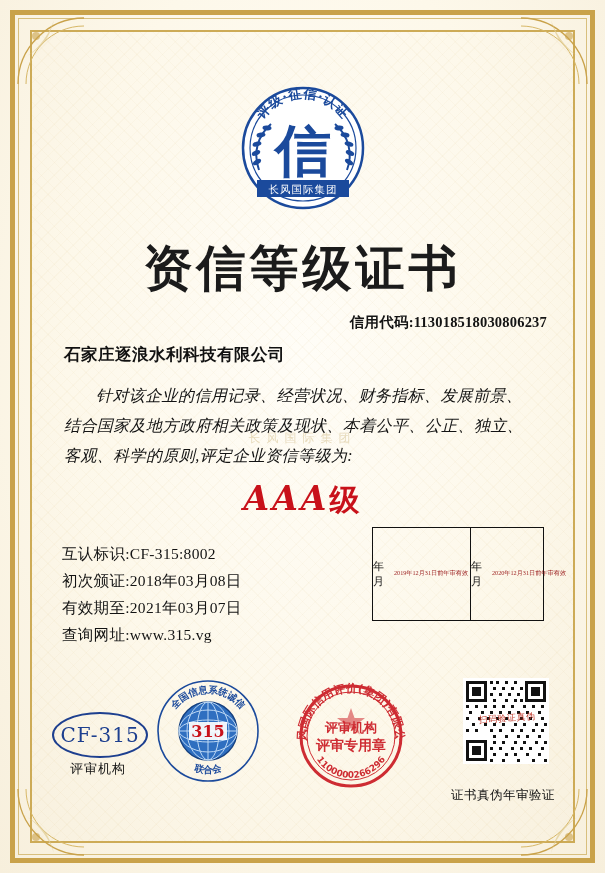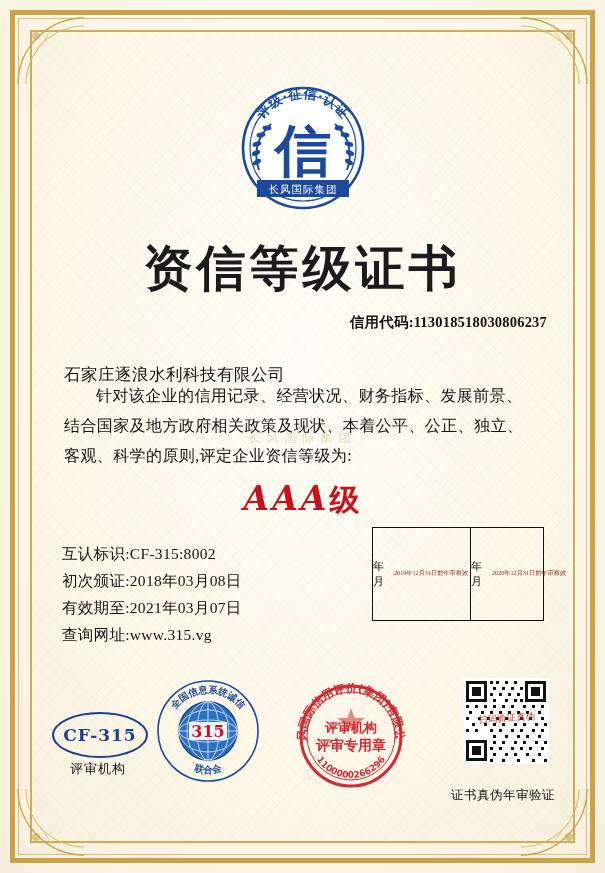--- a/index.html
+++ b/index.html
@@ -94,40 +94,40 @@
     top: 313px;
     right: 58px;
     font-size: 14.5px;
     color: #141414;
     font-weight: bold;
     letter-spacing: 0.2px;
   }
 
   .company {
     position: absolute;
-    top: 364px;
+    top: 344px;
     left: 64px;
     font-size: 16.5px;
-    font-weight: normal;
+    font-weight: bold;
     color: #111;
     letter-spacing: 0.5px;
   }
 
   .body-text {
     position: absolute;
     top: 381px;
     left: 64px;
     right: 62px;
     font-size: 16px;
     line-height: 30px;
     color: #131313;
     text-align: justify;
     letter-spacing: 0.4px;
   }
-  .body-text p { margin: 0; }
+  .body-text p { margin: 0; font-style: italic; }
   .body-text p.indent { text-indent: 32px; }
 
   .grade {
     position: absolute;
     top: 479px;
     left: 0; right: 0;
     text-align: center;
     color: #c8111a;
     font-weight: bold;
     font-size: 30px;
@@ -192,22 +192,22 @@
   
   .seal-cf {
     position: absolute;
     left: 52px;
     top: 712px;
     width: 92px;
     height: 42px;
     border: 2px solid #1d3f8f;
     border-radius: 50%;
     color: #1d3f8f;
-    font-size: 17px;
-    font-weight: bold;
+    font-size: 20px;
+    font-weight: normal;
     display: flex;
     align-items: center;
     justify-content: center;
     letter-spacing: 1px;
     font-family: "DejaVu Serif", "Liberation Serif", serif;
   }
   .seal-cf-label {
     position: absolute;
     left: 52px;
     top: 760px;

